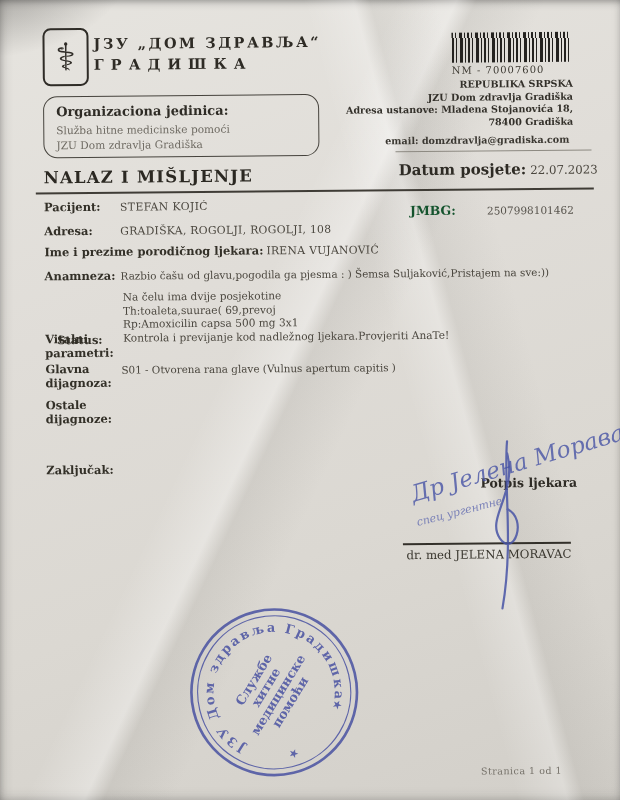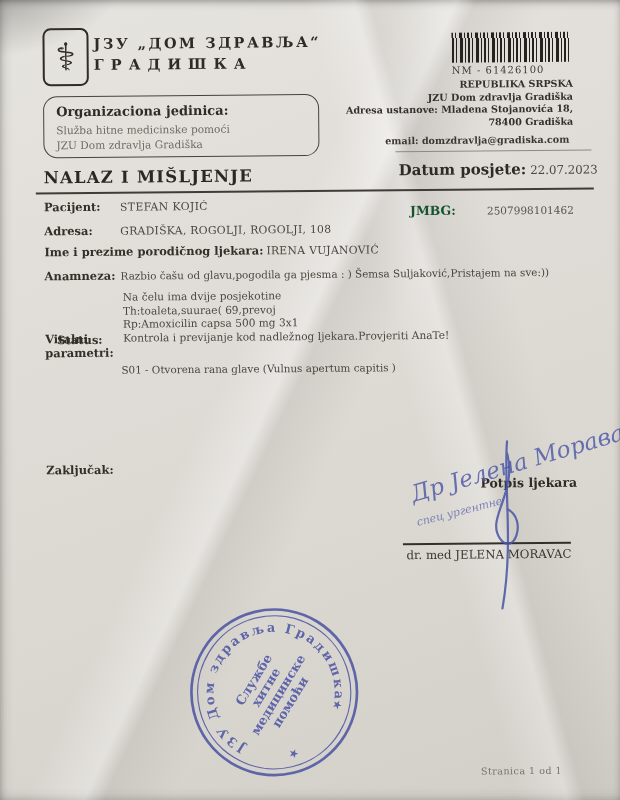--- a/index.html
+++ b/index.html
@@ -86,21 +86,21 @@
 
 <div class="content">
 
   <div class="abs logo-box">
     <span class="logo-glyph">⚕</span>
   </div>
   <div class="abs org-line1">ЈЗУ „ДОМ ЗДРАВЉА“</div>
   <div class="abs org-line2">ГРАДИШКА</div>
 
   <div class="abs barcode"></div>
-  <div class="abs barcode-label">NM - 61426100</div>
+  <div class="abs barcode-label">NM - 70007600</div>
 
   <div class="abs letterhead">
     <div>REPUBLIKA SRPSKA</div>
     <div>JZU Dom zdravlja Gradiška</div>
     <div>Adresa ustanove: Mladena Stojanovića 18, 78400 Gradiška</div>
   </div>
   <div class="abs email-line">email: domzdravlja@gradiska.com</div>
 
   <div class="abs org-box">
     <div class="org-box-title">Organizaciona jedinica:</div>
@@ -135,22 +135,24 @@
   <div class="abs lbl" style="left:58px;top:289px;margin-top:42px;">Status:</div>
   <div class="abs status-lines">
     <div>Na čelu  ima dvije  posjekotine</div>
     <div>Th:toaleta,suurae( 69,prevoj</div>
     <div>Rp:Amoxicilin capsa 500 mg 3x1</div>
     <div>Kontrola i previjanje  kod nadležnog ljekara.Provjeriti AnaTe!</div>
   </div>
 
   <div class="abs lbl wraplbl" style="left:46px;top:330px;width:60px;">Vitalni parametri:</div>
 
+  <div class="abs lbl wraplbl" style="left:46px;top:360px;">Glavna dijagnoza:</div>
   <div class="abs val" style="left:122px;top:362px;width:420px;font-size:10.4px;">S01 - Otvorena rana glave  (Vulnus apertum capitis )</div>
 
+  <div class="abs lbl wraplbl" style="left:46px;top:396px;">Ostale dijagnoze:</div>
   <div class="abs lbl" style="left:46px;top:461px;">Zaključak:</div>
 
   <div class="abs potpis-caption">Potpis ljekara</div>
   <div class="abs sig-line"></div>
   <div class="abs doctor-name">dr. med JELENA MORAVAC</div>
 
   <svg class="abs sig-svg" viewBox="0 0 200 210">
     <g fill="none" stroke="#4854a6" stroke-width="2.2" stroke-linecap="round" opacity="0.85">
       <path d="M112 18 C 108 60, 118 120, 106 185"></path>
       <path d="M112 30 C 122 70, 90 95, 104 115 C 118 135, 132 96, 112 86"></path>

